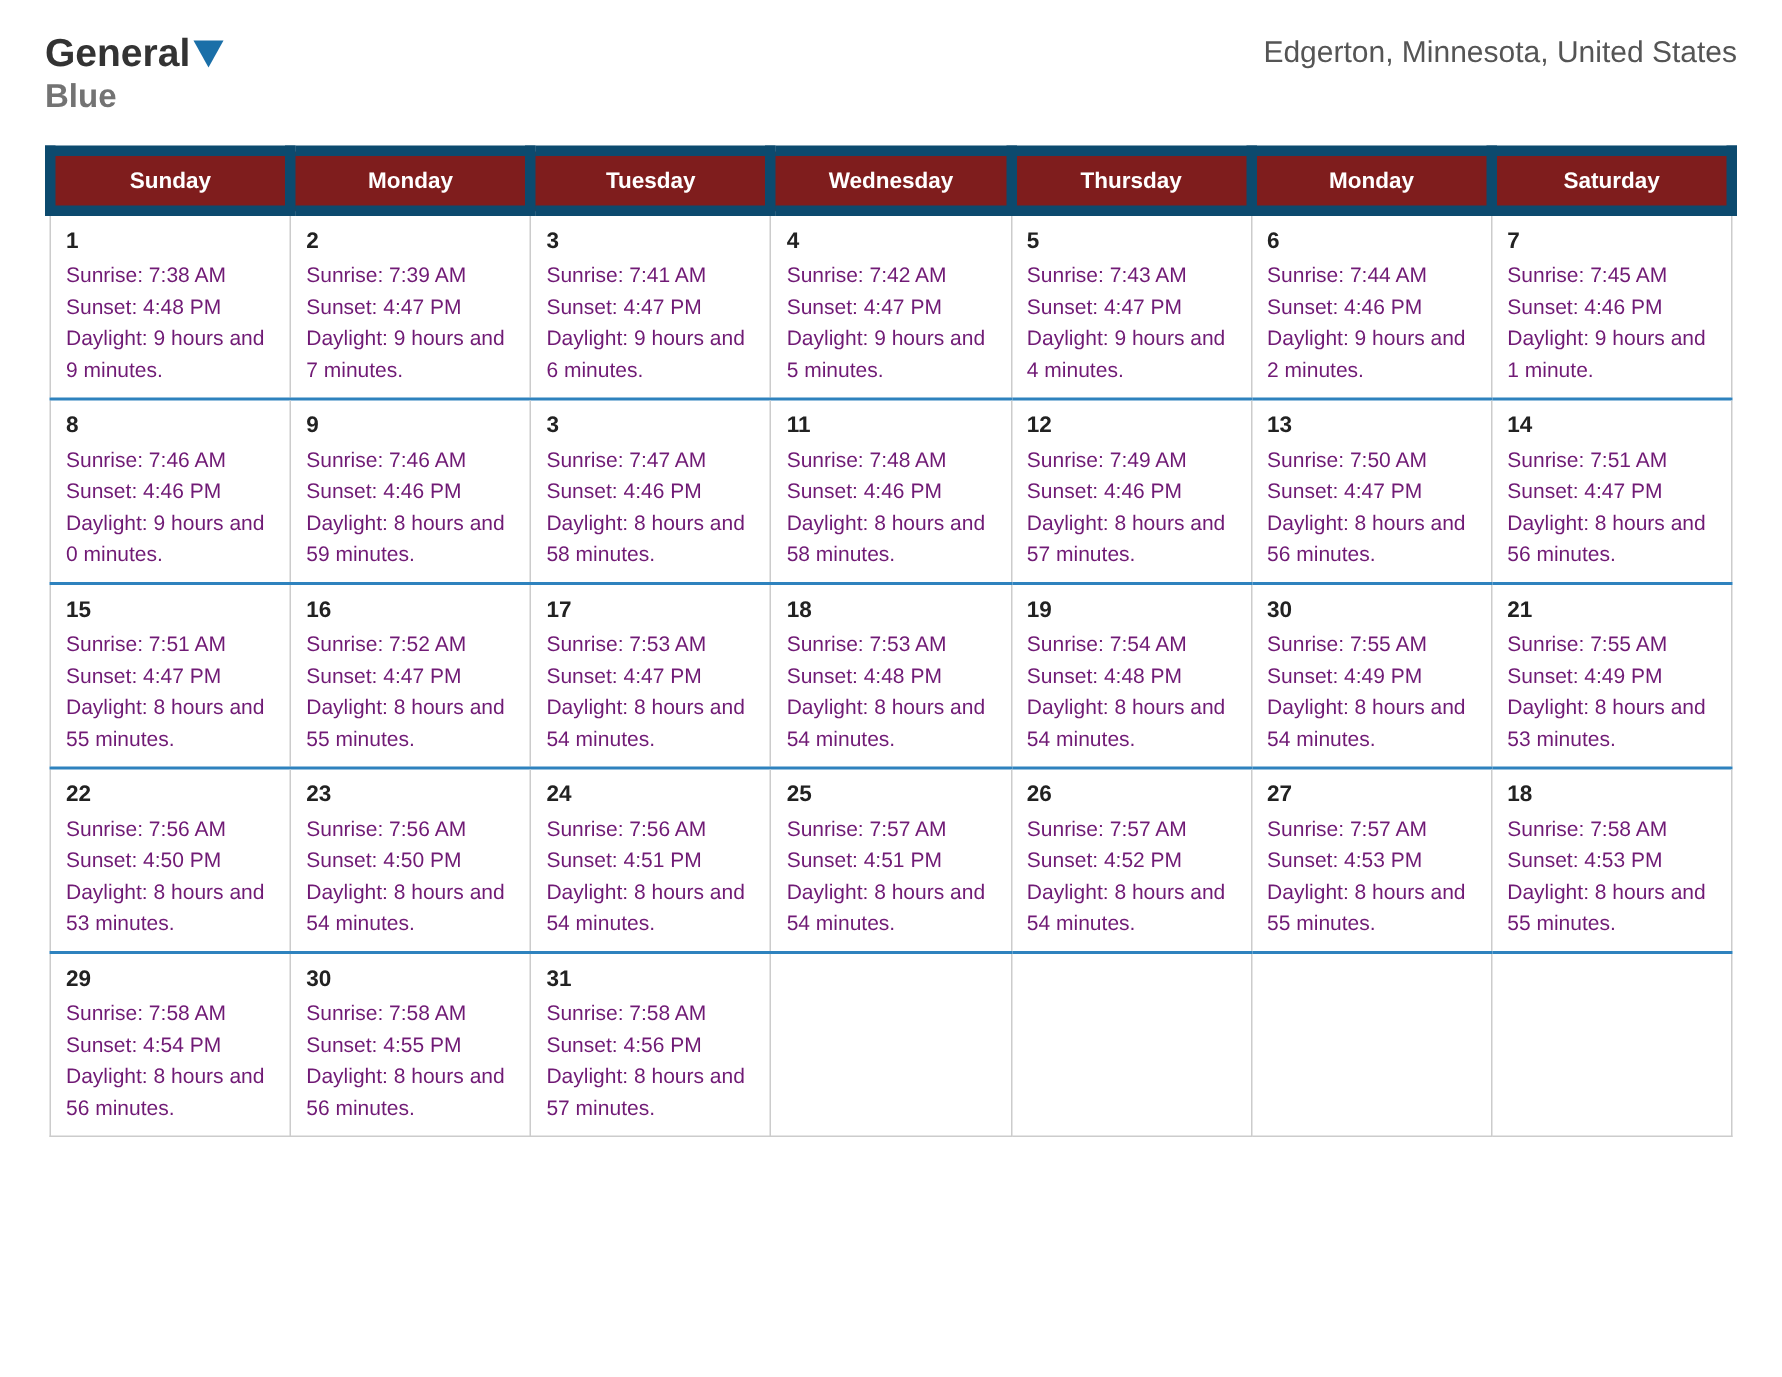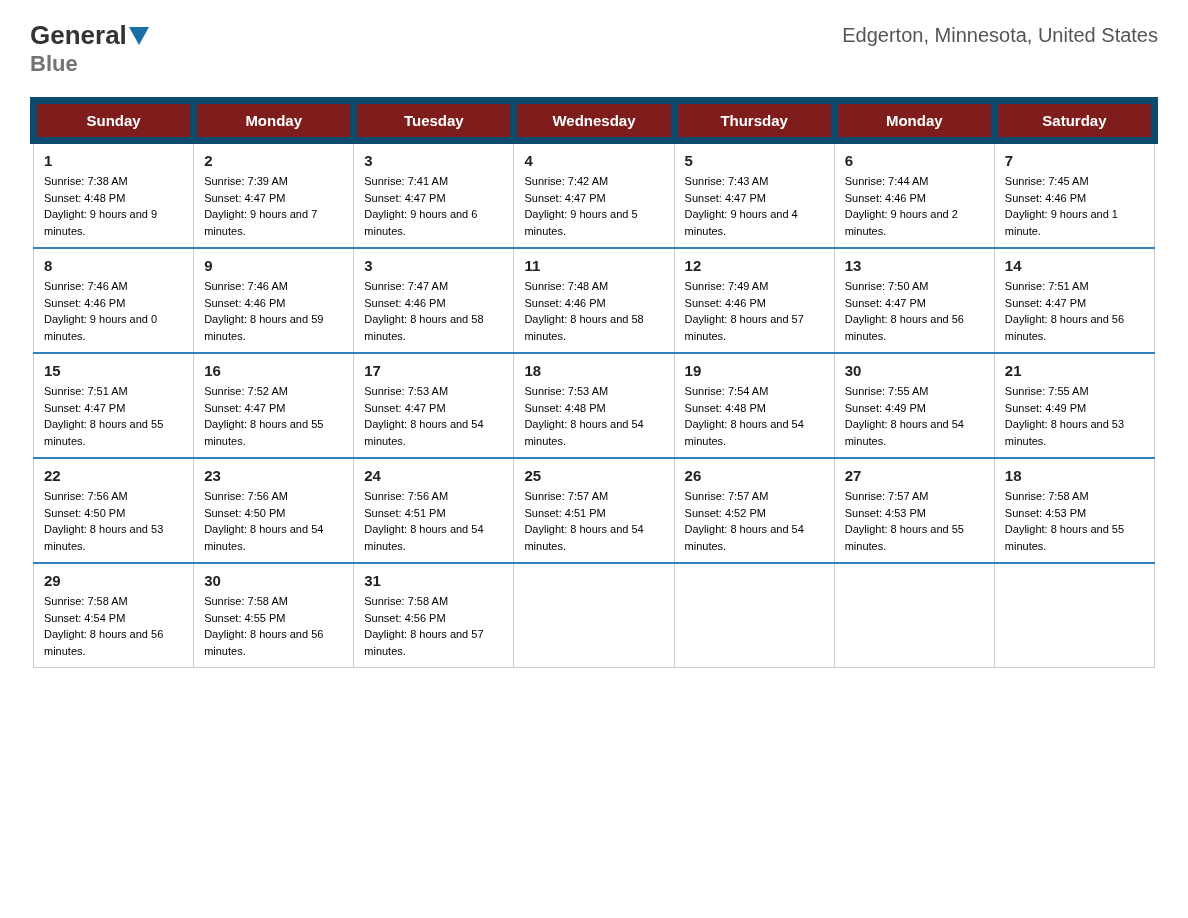--- a/index.html
+++ b/index.html
@@ -85,23 +85,23 @@
       background: #fff;
     }
     .day-number {
       font-size: 15px;
       font-weight: bold;
       color: #222;
       display: block;
       margin-bottom: 4px;
     }
     .day-info {
-      font-size: 11px;
+      font-size: 14px;
       line-height: 1.5;
-      color: #000000;
+      color: #701a75;
     }
     .empty-cell {
       background: #fff;
     }
     .week-row td {
       border-top: 2px solid #2e82be;
     }
   </style>
 </head>
 <body>

